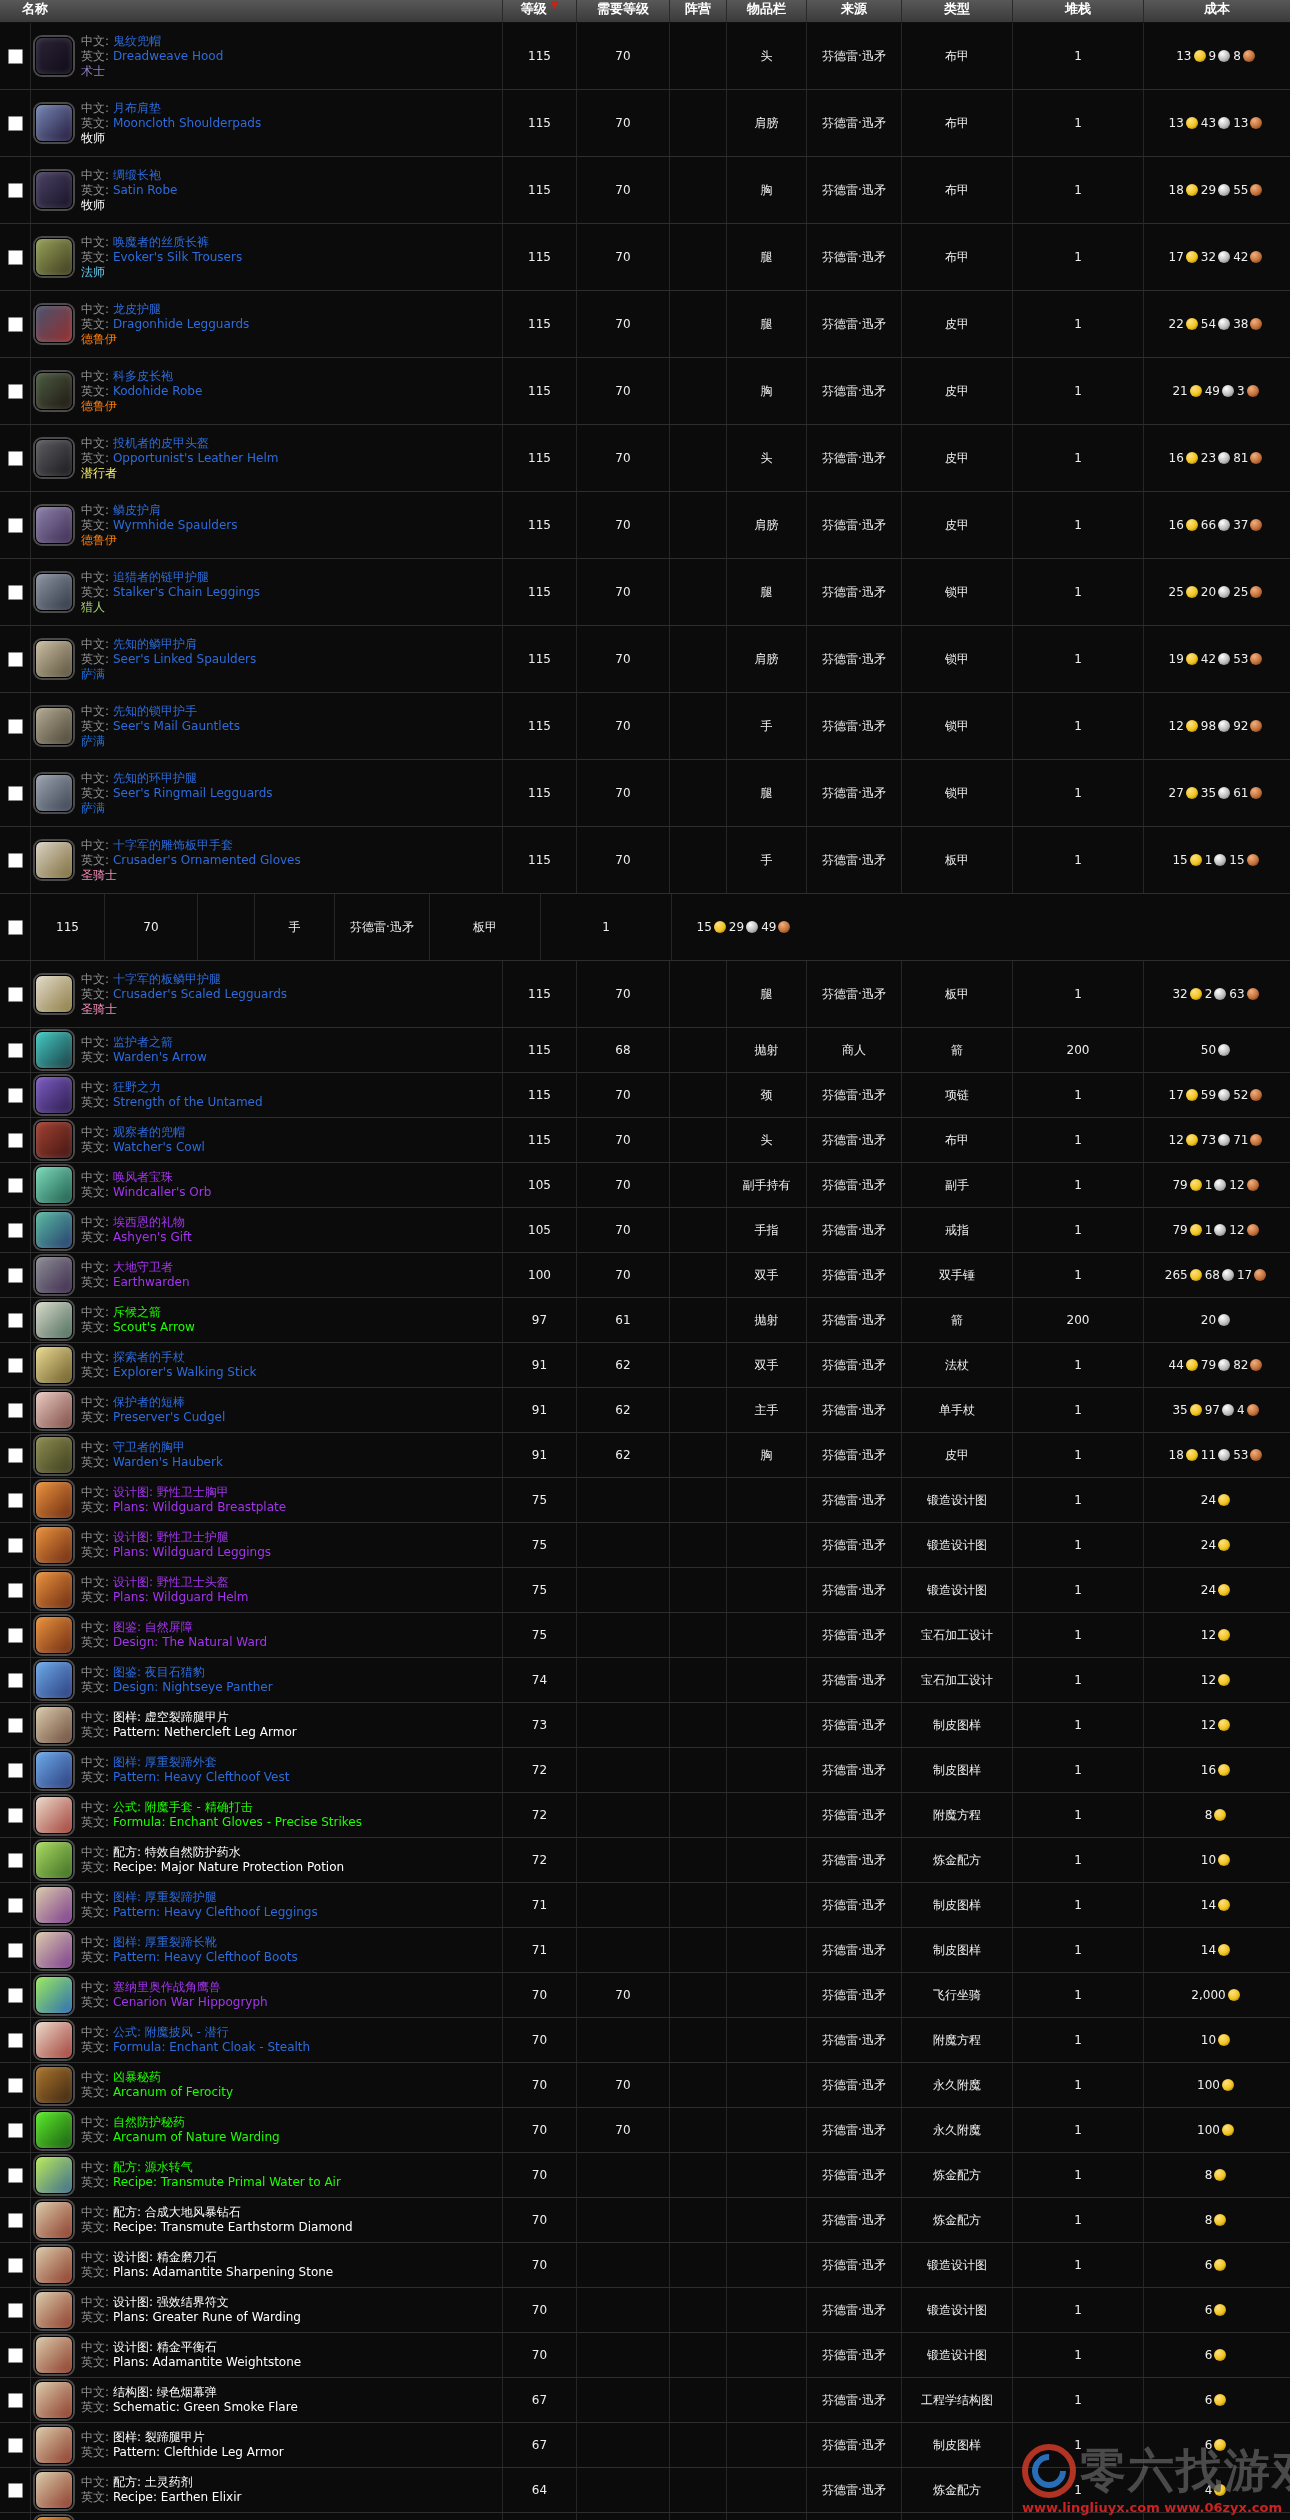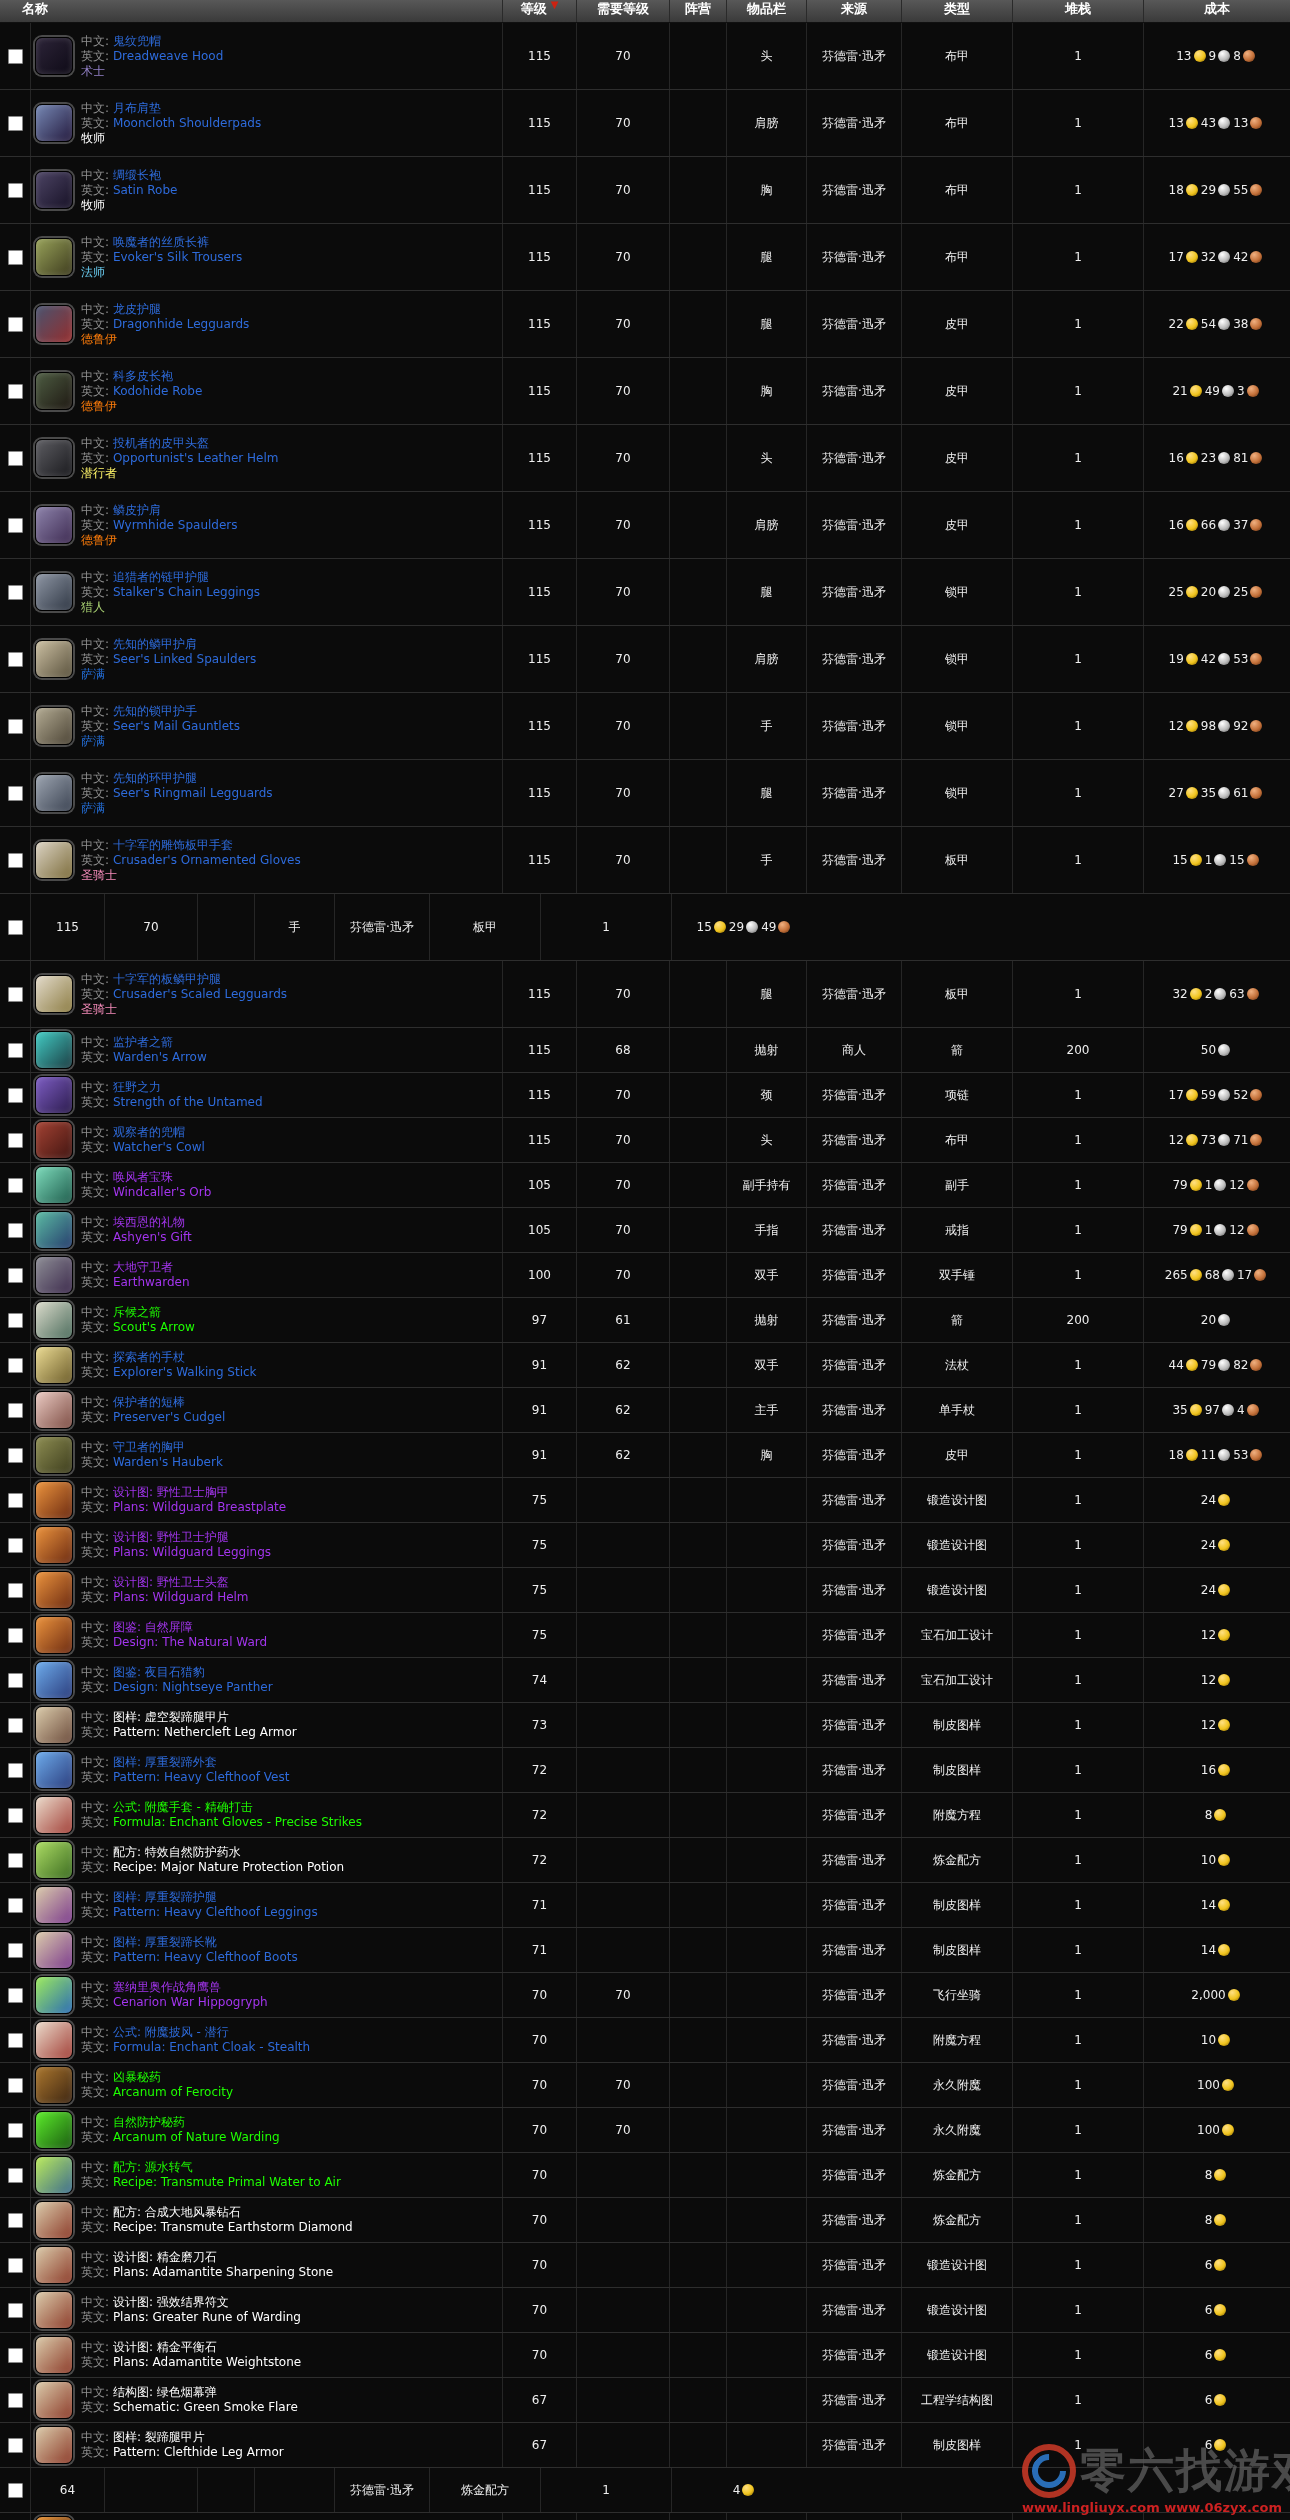--- a/index.html
+++ b/index.html
@@ -1343,20 +1343,28 @@
     <div class="cell c-cost cost">
           <span>6</span>
           <i class="coin g"></i>
         </div>
   </div>
 
   <div class="row short">
     <div class="cell c-chk">
           <span class="chk"></span>
         </div>
+    <div class="cell c-name">
+      <span class="icon" style="background: linear-gradient(135deg, rgb(219, 203, 171), rgb(141, 61, 43));"></span>
+      <span class="ntext">
+        <span><span class="lbl lbl-cn">中文:</span> <a class="iname cn-name" style="color: rgb(255, 255, 255);">配方: 土灵药剂</a></span>
+        <span><span class="lbl lbl-en">英文:</span> <a class="iname en-name" style="color: rgb(255, 255, 255);">Recipe: Earthen Elixir</a></span>
+
+      </span>
+    </div>
     <div class="cell c-lvl level">64</div>
     <div class="cell c-req req"></div>
     <div class="cell c-fac fac"></div>
     <div class="cell c-slot slot"></div>
     <div class="cell c-src source">芬德雷·迅矛</div>
     <div class="cell c-type type">炼金配方</div>
     <div class="cell c-stack stack">1</div>
     <div class="cell c-cost cost">
           <span>4</span>
           <i class="coin g"></i>

